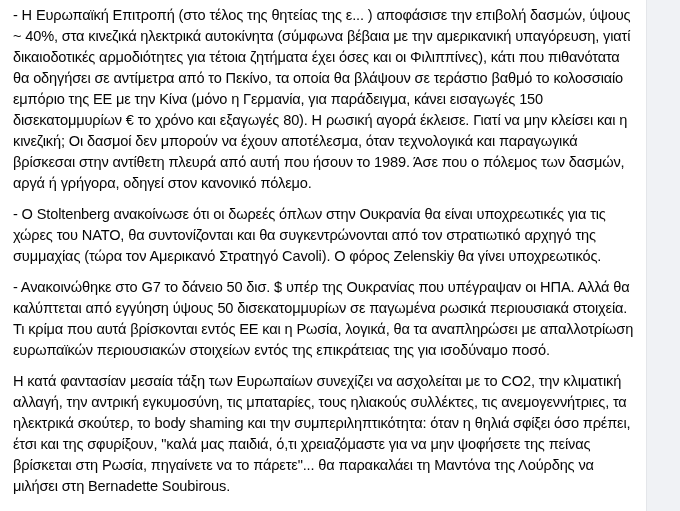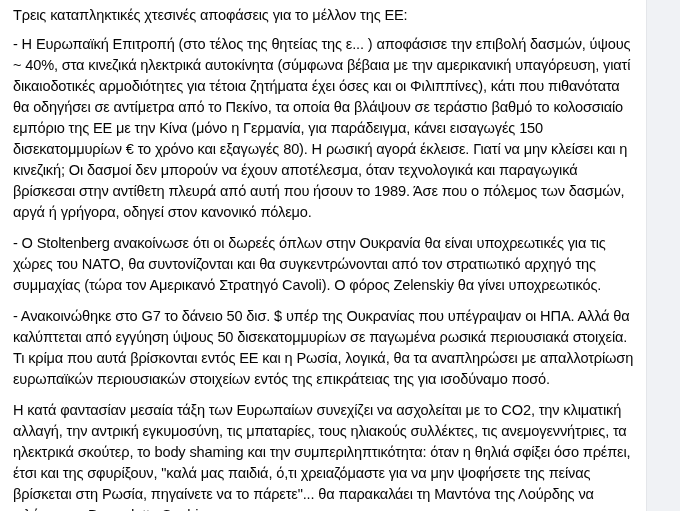--- a/index.html
+++ b/index.html
@@ -42,20 +42,19 @@
     }
     .paragraph.first {
       margin-bottom: 8px;
     }
   </style>
 </head>
 <body>
 
 <div class="page">
   <div class="post">
-    <p class="paragraph first">Τρεις καταπληκτικές χτεσινές αποφάσεις για το μέλλον της ΕΕ:</p>
     <p class="paragraph">- Η Ευρωπαϊκή Επιτροπή (στο τέλος της θητείας της ε... ) αποφάσισε την επιβολή δασμών, ύψους ~ 40%, στα κινεζικά ηλεκτρικά αυτοκίνητα (σύμφωνα βέβαια με την αμερικανική υπαγόρευση, γιατί δικαιοδοτικές αρμοδιότητες για τέτοια ζητήματα έχει όσες και οι Φιλιππίνες), κάτι που πιθανότατα θα οδηγήσει σε αντίμετρα από το Πεκίνο, τα οποία θα βλάψουν σε τεράστιο βαθμό το κολοσσιαίο εμπόριο της ΕΕ με την Κίνα (μόνο η Γερμανία, για παράδειγμα, κάνει εισαγωγές 150 δισεκατομμυρίων € το χρόνο και εξαγωγές 80). Η ρωσική αγορά έκλεισε. Γιατί να μην κλείσει και η κινεζική; Οι δασμοί δεν μπορούν να έχουν αποτέλεσμα, όταν τεχνολογικά και παραγωγικά βρίσκεσαι στην αντίθετη πλευρά από αυτή που ήσουν το 1989. Άσε που ο πόλεμος των δασμών, αργά ή γρήγορα, οδηγεί στον κανονικό πόλεμο.</p>
     <p class="paragraph">- Ο Stoltenberg ανακοίνωσε ότι οι δωρεές όπλων στην Ουκρανία θα είναι υποχρεωτικές για τις χώρες του ΝΑΤΟ, θα συντονίζονται και θα συγκεντρώνονται από τον στρατιωτικό αρχηγό της συμμαχίας (τώρα τον Αμερικανό Στρατηγό Cavoli). Ο φόρος Zelenskiy θα γίνει υποχρεωτικός.</p>
     <p class="paragraph">- Ανακοινώθηκε στο G7 το δάνειο 50 δισ. $ υπέρ της Ουκρανίας που υπέγραψαν οι ΗΠΑ. Αλλά θα καλύπτεται από εγγύηση ύψους 50 δισεκατομμυρίων σε παγωμένα ρωσικά περιουσιακά στοιχεία. Τι κρίμα που αυτά βρίσκονται εντός ΕΕ και η Ρωσία, λογικά, θα τα αναπληρώσει με απαλλοτρίωση ευρωπαϊκών περιουσιακών στοιχείων εντός της επικράτειας της για ισοδύναμο ποσό.</p>
     <p class="paragraph">Η κατά φαντασίαν μεσαία τάξη των Ευρωπαίων συνεχίζει να ασχολείται με το CO2, την κλιματική αλλαγή, την αντρική εγκυμοσύνη, τις μπαταρίες, τους ηλιακούς συλλέκτες, τις ανεμογεννήτριες, τα ηλεκτρικά σκούτερ, το body shaming και την συμπεριληπτικότητα: όταν η θηλιά σφίξει όσο πρέπει, έτσι και της σφυρίξουν, "καλά μας παιδιά, ό,τι χρειαζόμαστε για να μην ψοφήσετε της πείνας βρίσκεται στη Ρωσία, πηγαίνετε να το πάρετε"... θα παρακαλάει τη Μαντόνα της Λούρδης να μιλήσει στη Bernadette Soubirous.</p>
   </div>
   <div class="side-panel"></div>
 </div>
 
 </body></html>

